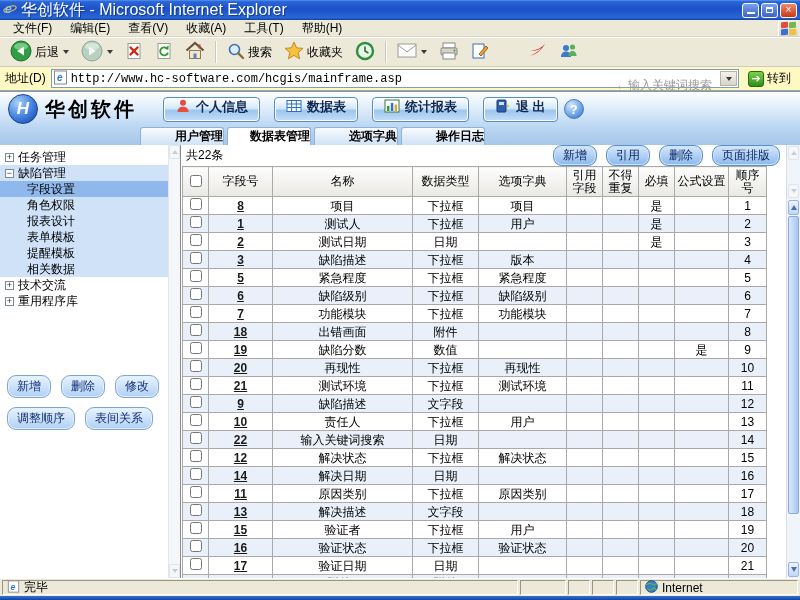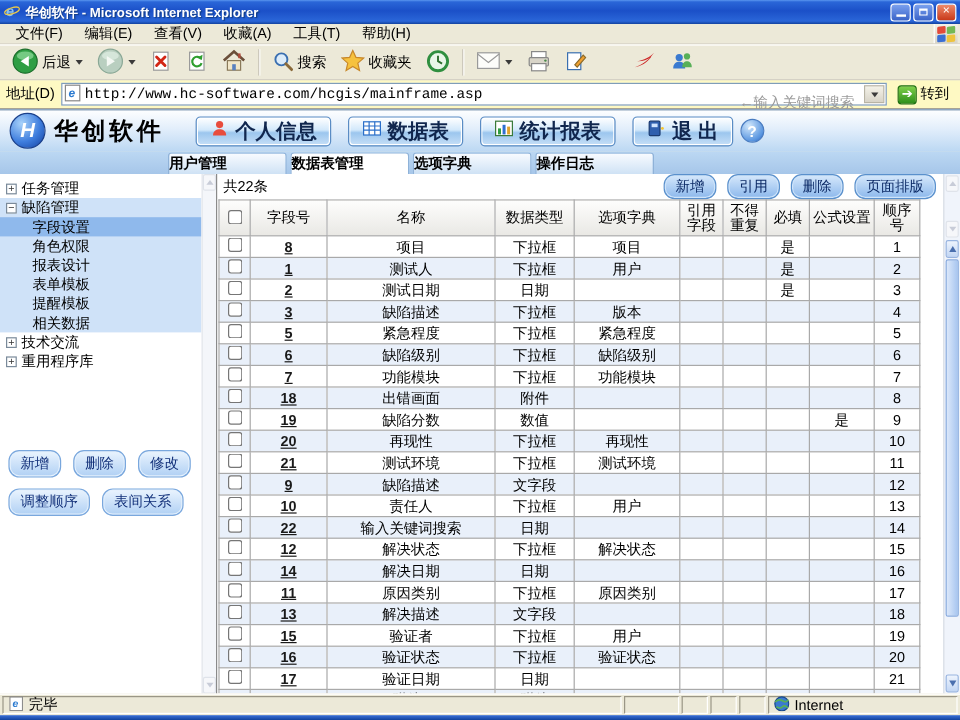--- a/index.html
+++ b/index.html
@@ -3,21 +3,21 @@
 <meta charset="utf-8">
 <style>
   * { margin:0; padding:0; box-sizing:border-box; }
   html,body { width:800px; height:600px; overflow:hidden; }
   body { font-family:"Liberation Sans","DejaVu Sans",sans-serif; font-size:12px; color:#000; }
   #window { width:800px; height:600px; display:flex; flex-direction:column; background:#ece9d8; }
 
   
   .titlebar { height:20px; display:flex; align-items:center; padding:0 3px;
     background:linear-gradient(180deg,#5a96f0 0%,#2a66d8 8%,#1b50c8 45%,#2a66d8 88%,#12429e 100%); }
-  .titlebar .ttext { color:#fff; font-weight:bold; font-size:11px; margin-left:4px; text-shadow:1px 1px 1px #103a80; flex:1;
+  .titlebar .ttext { color:#fff; font-weight:normal; font-size:16px; margin-left:4px; text-shadow:1px 1px 1px #103a80; flex:1;
     white-space:nowrap; overflow:hidden; }
   .tbtn { width:17px; height:15px; margin-left:2px; border:1px solid #fff; border-radius:3px; color:#fff;
     display:flex; align-items:center; justify-content:center; font-size:10px; line-height:1;
     background:linear-gradient(180deg,#7aa0ee,#3a63c8); }
   .tbtn.close { background:linear-gradient(180deg,#ee8a6a,#c83818); }
   .tbtn .minbar { width:8px; height:2px; background:#fff; margin-top:6px; }
   .tbtn .restbox { width:7px; height:6px; border:1px solid #fff; border-top-width:2px; }
 
   
   .menubar { height:17px; display:flex; align-items:center; padding-left:4px; background:#ece9d8; border-bottom:1px solid #d8d4c8; }
@@ -47,30 +47,30 @@
     color:#fff; font-weight:bold; display:flex; align-items:center; justify-content:center; font-size:11px; }
 
   
   .appheader { height:35px; display:flex; align-items:center; border-top:1px solid #7a9ac0;
     background:linear-gradient(180deg,#fdfeff 0%,#e2eefb 45%,#bcd8f3 100%); }
   .logo { width:30px; height:30px; border-radius:50%; margin-left:8px;
     background:radial-gradient(circle at 32% 28%,#a8d2fa,#3f7ede 55%,#123f9e); border:1px solid #1a3f8a;
     color:#fff; font-weight:bold; font-size:17px; font-style:italic; display:flex; align-items:center; justify-content:center; }
   .brand { font-size:20px; font-weight:bold; letter-spacing:3px; margin-left:7px; }
   .navwrap { display:flex; align-items:center; gap:14px; margin-left:26px; }
-  .nav-btn { height:25px; display:flex; align-items:center; gap:5px; padding:0 11px; border-radius:4px;
+  .nav-btn { height:25px; display:flex; align-items:flex-start; gap:5px; padding:0 11px; border-radius:4px;
     border:1px solid #5a8cc4; box-shadow:inset 0 0 0 1px #fff;
-    background:linear-gradient(180deg,#ffffff,#d2e8fb 45%,#9cc6ee 55%,#c6dff7); font-weight:bold; font-size:17px; color:#10264e; }
+    background:linear-gradient(180deg,#ffffff,#d2e8fb 45%,#9cc6ee 55%,#c6dff7); font-weight:bold; font-size:13px; color:#10264e; }
   .help-btn { width:20px; height:20px; border-radius:50%; border:1px solid #4a7cc0; margin-left:6px;
     background:radial-gradient(circle at 34% 28%,#d2e8fc,#5a96e0 70%,#2a5ec0); color:#fff; font-weight:bold;
     display:flex; align-items:center; justify-content:center; font-size:13px; }
 
   
   .tabbar { height:19px; background:linear-gradient(#bcd8f3,#a6c6e9); display:flex; align-items:flex-end; padding-left:140px; gap:3px; }
-  .tab { width:99px; height:18px; text-align:left; line-height:17px; font-weight:bold; font-size:12px;
+  .tab { width:84px; height:18px; text-align:right; line-height:17px; font-weight:bold; font-size:12px;
     border:1px solid #8fb2d8; border-bottom:none; border-radius:3px 3px 0 0;
     background:linear-gradient(#f8fbff,#cfe2f5); }
   .tab.active { background:#fff; }
 
   
   .content { height:433px; display:flex; background:#fff; }
 
   .sidebar { width:180px; display:flex; background:#fff; }
   .tree-area { flex:1; padding-top:4px; display:flex; flex-direction:column; overflow:hidden; }
   .tree-row { display:flex; align-items:center; gap:4px; padding:1px 0 1px 5px; line-height:14px; white-space:nowrap; }

